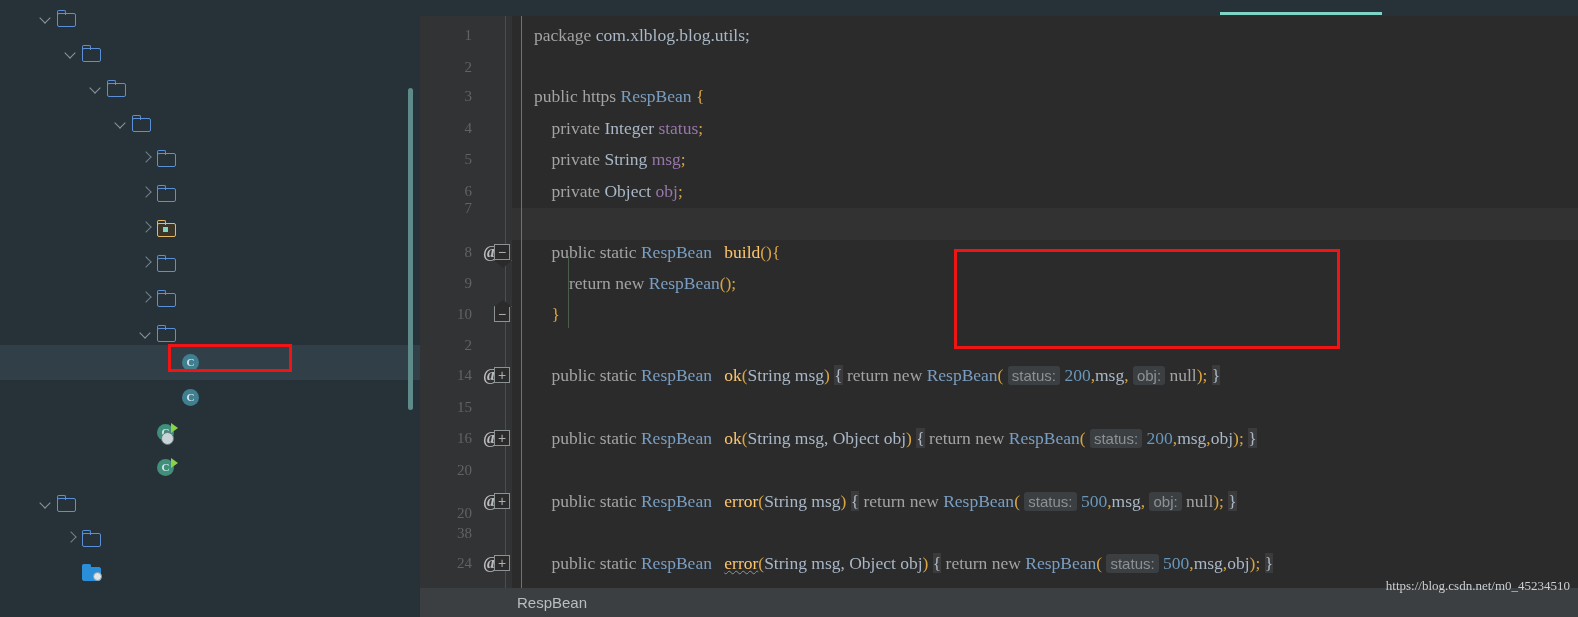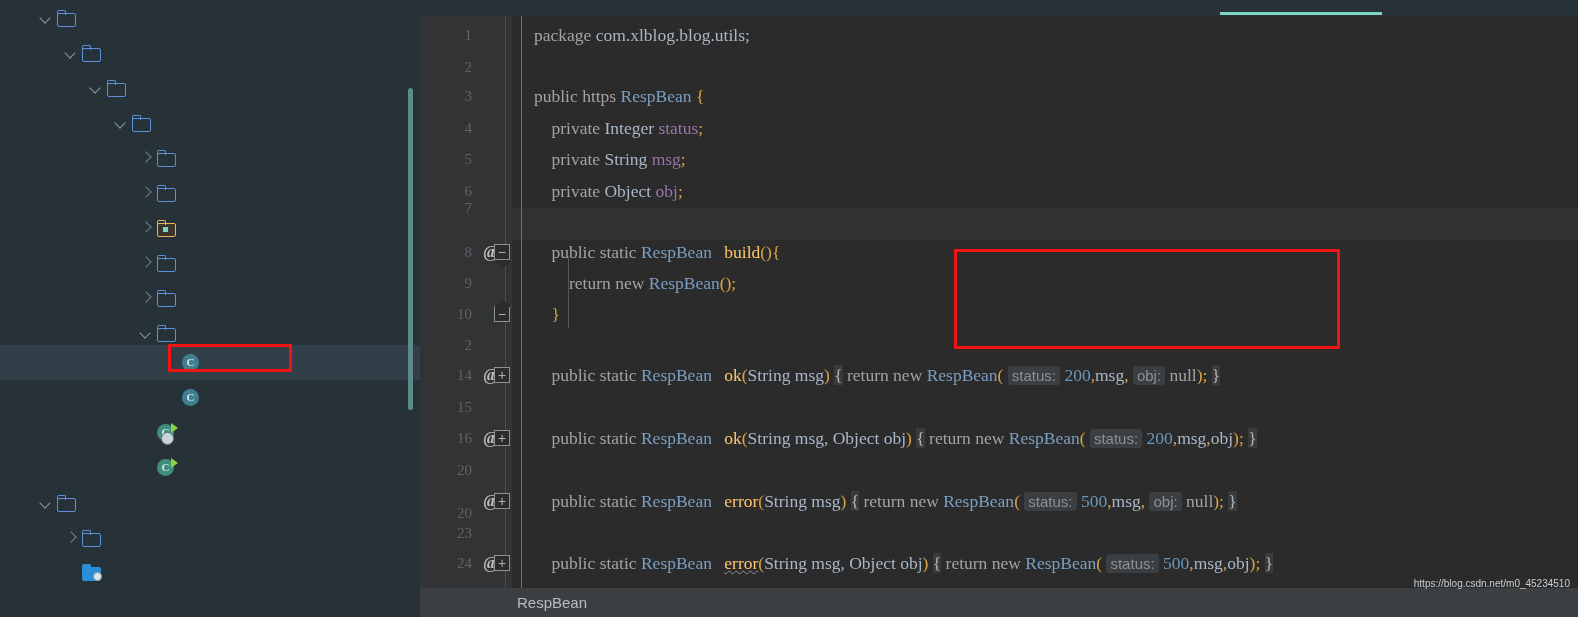--- a/index.html
+++ b/index.html
@@ -183,22 +183,22 @@
     background:#3c3f41; display:flex;align-items:center;
   }
   #breadcrumb .bc-text{
     margin-left:97px; color:#b8bec2; font-size:15px;
   }
   #bc-left{
     position:absolute;left:0;top:588px;width:420px;height:29px;background:#263238;
   }
   #watermark{
     position:absolute; right:8px; top:578px;
-    color:#d9dde0; font-size:10px; opacity:.92;
-    font-family:Liberation Sans, sans-serif;
+    color:#d9dde0; font-size:13px; opacity:.92;
+    font-family:Liberation Serif, serif;
   }
 </style>
 </head>
 <body>
 
 <div id="root">
 
   <div id="sidebar">
     <div id="tree-container">
         <div class="tree-row" style="position: absolute; top: 0px; left: 0px; right: 0px;">
@@ -340,21 +340,21 @@
         <div class="ln" style="top: 176px;">7</div>
         <div class="ln" style="top: 220px;">8</div>
         <div class="ln" style="top: 251px;">9</div>
         <div class="ln" style="top: 282px;">10</div>
         <div class="ln" style="top: 313px;">2</div>
         <div class="ln" style="top: 343px;">14</div>
         <div class="ln" style="top: 375px;">15</div>
         <div class="ln" style="top: 406px;">16</div>
         <div class="ln" style="top: 438px;">20</div>
         <div class="ln" style="top: 481px;">20</div>
-        <div class="ln" style="top: 501px;">23</div>
+        <div class="ln" style="top: 501px;">38</div>
         <div class="ln" style="top: 531px;">24</div>
         <div class="ln" style="top: 563px;">25</div>
       </div>
     <div id="gutter-marks">
         <div class="at" style="top: 220px;">@</div>
         <div class="at" style="top: 343px;">@</div>
         <div class="at" style="top: 406px;">@</div>
         <div class="at" style="top: 469px;">@</div>
         <div class="at" style="top: 531px;">@</div>
         <div class="fold-v" style="top: 0px; height: 572px;"></div>

